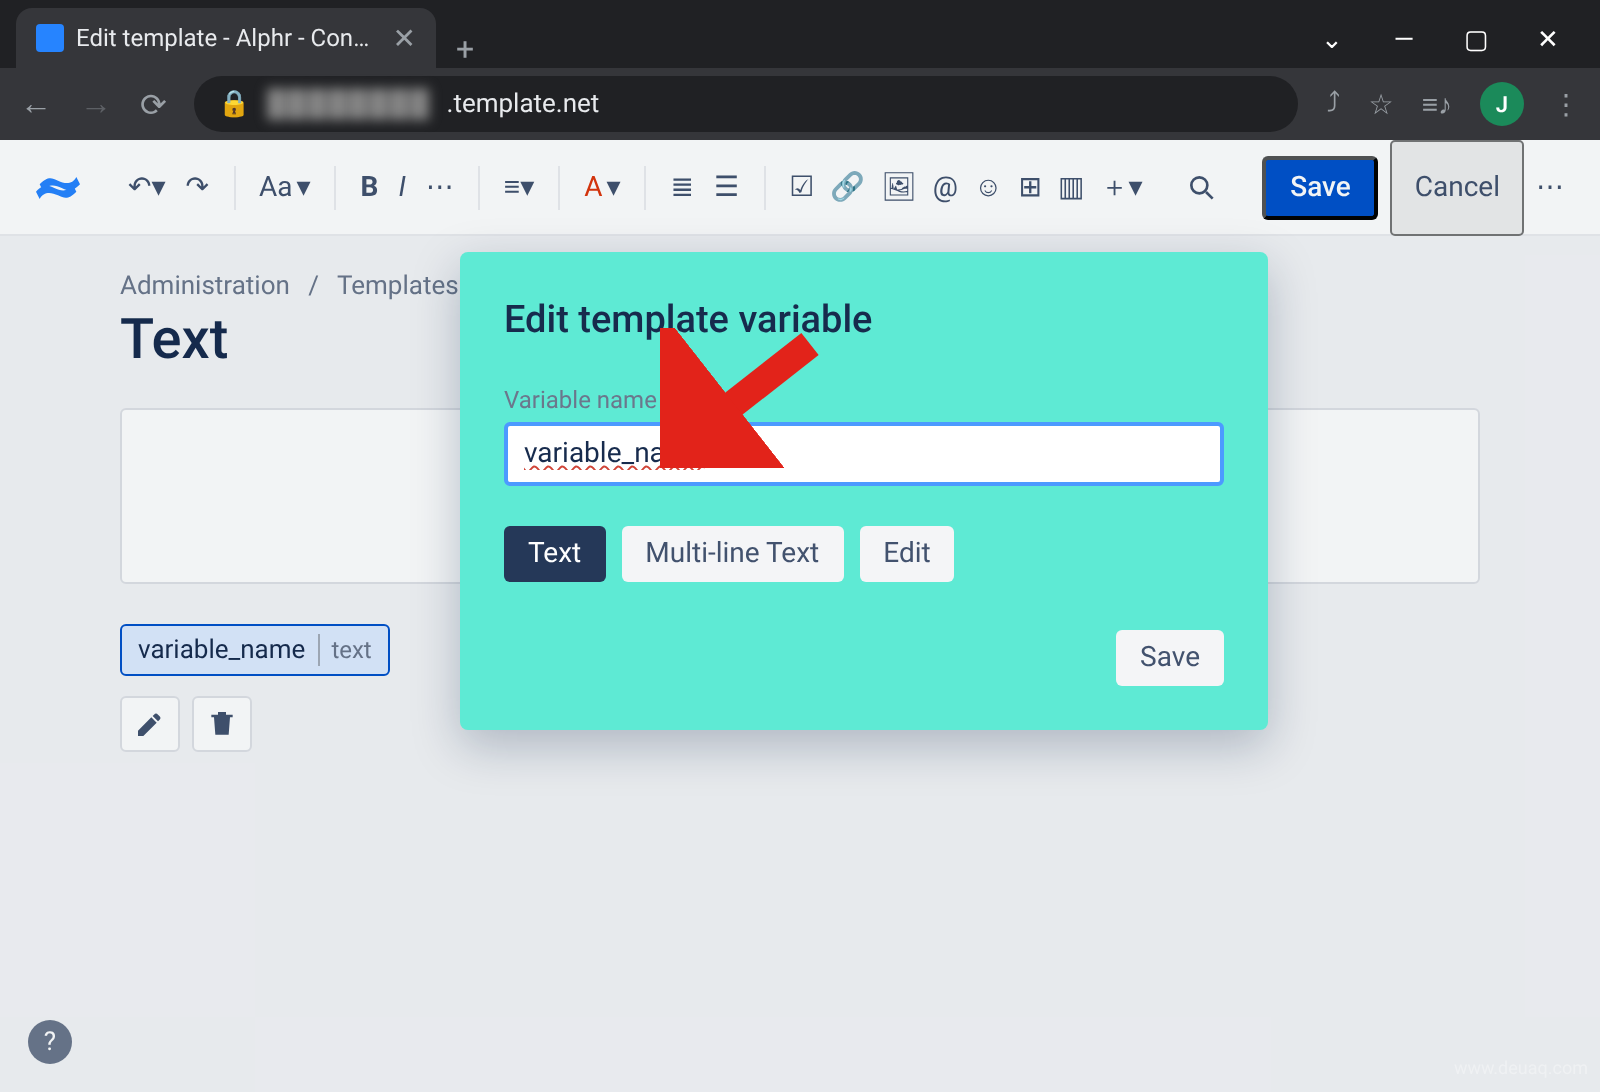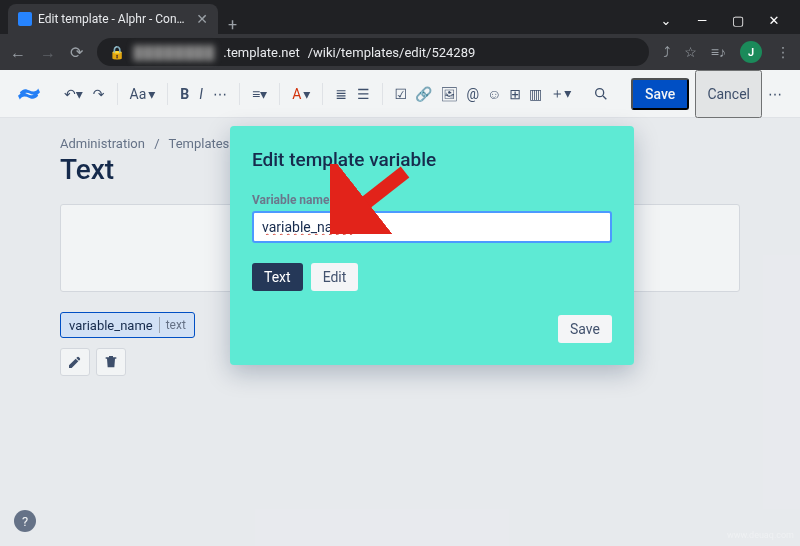--- a/index.html
+++ b/index.html
@@ -46,21 +46,21 @@
 .chip .type { color: #6b778c; font-size: 12px; }
 
 .chip-tools { display: flex; gap: 6px; }
 .chip-tools .mini { border: 1px solid #dfe1e6; background: #fff; border-radius: 3px; width: 30px; height: 28px; display:flex; align-items:center; justify-content:center; color:#42526e; }
 
 .help-fab { position: absolute; left: 14px; bottom: 14px; width: 22px; height: 22px; border-radius: 50%; background: #6b778c; color: #fff; display: flex; align-items: center; justify-content: center; font-size: 13px; }
 
 
 .modal { position: absolute; left: 230px; top: 56px; width: 404px; background: #5eead4; border-radius: 4px; box-shadow: 0 8px 24px rgba(9,30,66,0.25); padding: 22px; }
 .modal h2 { font-size: 19px; font-weight: 500; color: #172b4d; margin-bottom: 22px; }
-.modal label { display: block; font-size: 12px; color: #6b778c; margin-bottom: 4px; font-weight: bold; }
+.modal label { display: block; font-size: 12px; color: #6b778c; margin-bottom: 4px; }
 .modal input[type=text] { width: 100%; border: 2px solid #4c9aff; border-radius: 3px; padding: 6px 8px; font-size: 14px; color: #172b4d; outline: none; font-family: inherit; }
 .modal .underline { text-decoration: underline wavy #d04437; text-decoration-thickness: 1px; }
 .modal .tabs { display: flex; gap: 8px; margin-top: 20px; }
 .modal .tabs .t { padding: 6px 12px; border-radius: 3px; font-size: 14px; color: #42526e; background: #f4f5f7; }
 .modal .tabs .t.active { background: #253858; color: #fff; }
 .modal .footer { display: flex; justify-content: flex-end; margin-top: 24px; }
 .modal .footer .btn { background: #f4f5f7; border-radius: 3px; padding: 6px 12px; font-size: 14px; color: #42526e; }
 
 
 .arrow { position: absolute; left: 330px; top: 94px; pointer-events: none; }
@@ -88,21 +88,20 @@
 </div>
 
 <div class="addrbar">
   <span class="navbtn">←</span>
   <span class="navbtn" style="opacity:0.4">→</span>
   <span class="navbtn">⟳</span>
   <div class="omnibox">
     <span>🔒</span>
     <span class="blur">████████</span>
     <span>.template.net</span>
-      <span>/wiki/templates/edit/524289</span>
   </div>
   <div class="right-icons">
     <span>⤴</span>
     <span>☆</span>
     <span>≡♪</span>
     <div class="avatar">
         <span>J</span>
       </div>
     <span>⋮</span>
   </div>
@@ -195,20 +194,21 @@
   <div class="help-fab">?</div>
 
   <div class="overlay-dim"></div>
 
   <div class="modal">
     <h2>Edit template variable</h2>
     <label>Variable name</label>
     <input type="text" class="underline" value="variable_name" style="">
     <div class="tabs">
       <div class="t active">Text</div>
+      <div class="t">Multi-line Text</div>
       <div class="t">Edit</div>
     </div>
     <div class="footer">
       <div class="btn">Save</div>
     </div>
   </div>
 
   <svg class="arrow" width="90" height="70">
     <defs>
         <marker id="ah" markerWidth="10" markerHeight="10" refX="2" refY="5" orient="auto">

